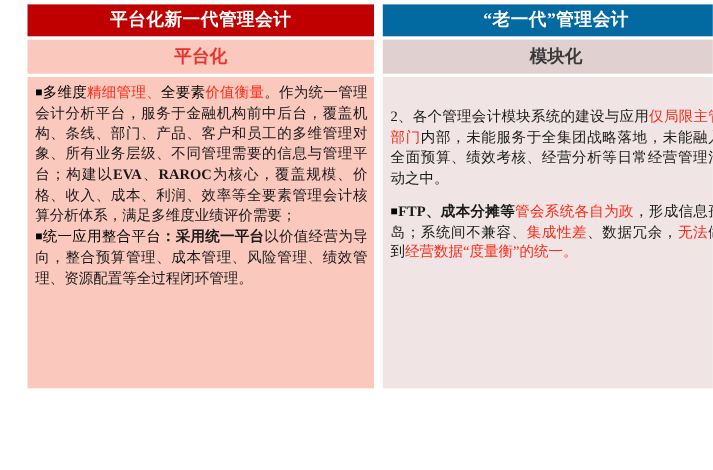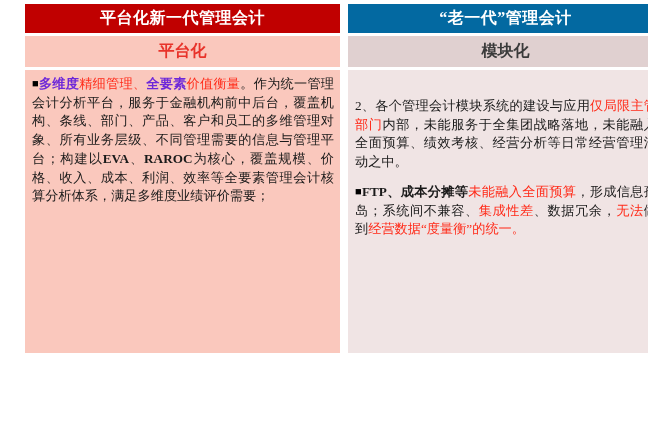--- a/index.html
+++ b/index.html
@@ -95,21 +95,21 @@
 
   p.para {
     margin: 0;
     padding: 0;
     text-align: justify;
   }
   p.para.blank {
     height: 11px;
   }
   .red { color: #ff2a18; }
-  .red-b { color: #6d28d9; font-weight: bold; }
+  .red-b { color: #000000; font-weight: normal; }
   .bold { font-weight: bold; }
   .sq {
     font-size: 11px;
     vertical-align: 1px;
     letter-spacing: 0;
   }
   .sq-blk { color: #000000; }
   .latin { font-family: "Liberation Serif", serif; }
 </style>
 </head>
@@ -117,33 +117,34 @@
 
 <div class="comparison-table">
 
   <div class="column col-left">
     <div class="header-cell">平台化新一代管理会计</div>
     <div class="spacer-h"></div>
     <div class="sub-cell">平台化</div>
     <div class="spacer-h"></div>
     <div class="body-cell">
         <p class="para"><span class="sq sq-blk">■</span><span class="red-b">多维度</span><span class="red">精细管理、</span><span class="red-b">全要素</span><span class="red">价值衡量</span><span>。作为统一管理会计分析平台，服务于金融机构前中后台，覆盖机构、条线、部门、产品、客户和员工的多维管理对象、所有业务层级、不同管理需要的信息与管理平台；构建以</span><span class="bold latin">EVA</span><span>、</span><span class="bold latin">RAROC</span><span>为核心，覆盖规模、价格、收入、成本、利润、效率等全要素管理会计核算分析体系，满足多维度业绩评价需要；</span></p>
+        <p class="para"><span class="sq sq-blk">■</span><span class="red-b">统一应用整合平台</span><span class="bold">：采用</span><span class="bold">统一平台</span><span>以价值经营为导向，整合预算管理、成本管理、风险管理、绩效管理、资源配置等全过程闭环管理。</span></p>
         <p class="para blank"></p>
       </div>
   </div>
 
   <div class="gap-col"></div>
 
   <div class="column col-right">
     <div class="header-cell">“老一代”管理会计</div>
     <div class="spacer-h"></div>
     <div class="sub-cell">模块化</div>
     <div class="spacer-h"></div>
     <div class="body-cell">
         <p class="para blank"></p>
         <p class="para blank"></p>
         <p class="para"><span>2、各个管理会计模块系统的建设与应用</span><span class="red">仅局限主管部门</span><span>内部，未能服务于全集团战略落地，未能融入全面预算、绩效考核、经营分析等日常经营管理活动之中。</span></p>
         <p class="para blank"></p>
-        <p class="para"><span class="sq sq-blk">■</span><span class="bold latin">FTP</span><span class="bold">、成本分摊等</span><span class="red">未能融入全面预算</span><span>，形成信息孤岛；系统间不兼容、</span><span class="red">集成性差</span><span>、数据冗余，</span><span class="red">无法</span><span>做到</span><span class="red">经营数据“度量衡”的统一。</span></p>
+        <p class="para"><span class="sq sq-blk">■</span><span class="bold latin">FTP</span><span class="bold">、成本分摊等</span><span class="red">管会系统各自为政</span><span>，形成信息孤岛；系统间不兼容、</span><span class="red">集成性差</span><span>、数据冗余，</span><span class="red">无法</span><span>做到</span><span class="red">经营数据“度量衡”的统一。</span></p>
       </div>
   </div>
 
 </div>
 
 </body></html>

